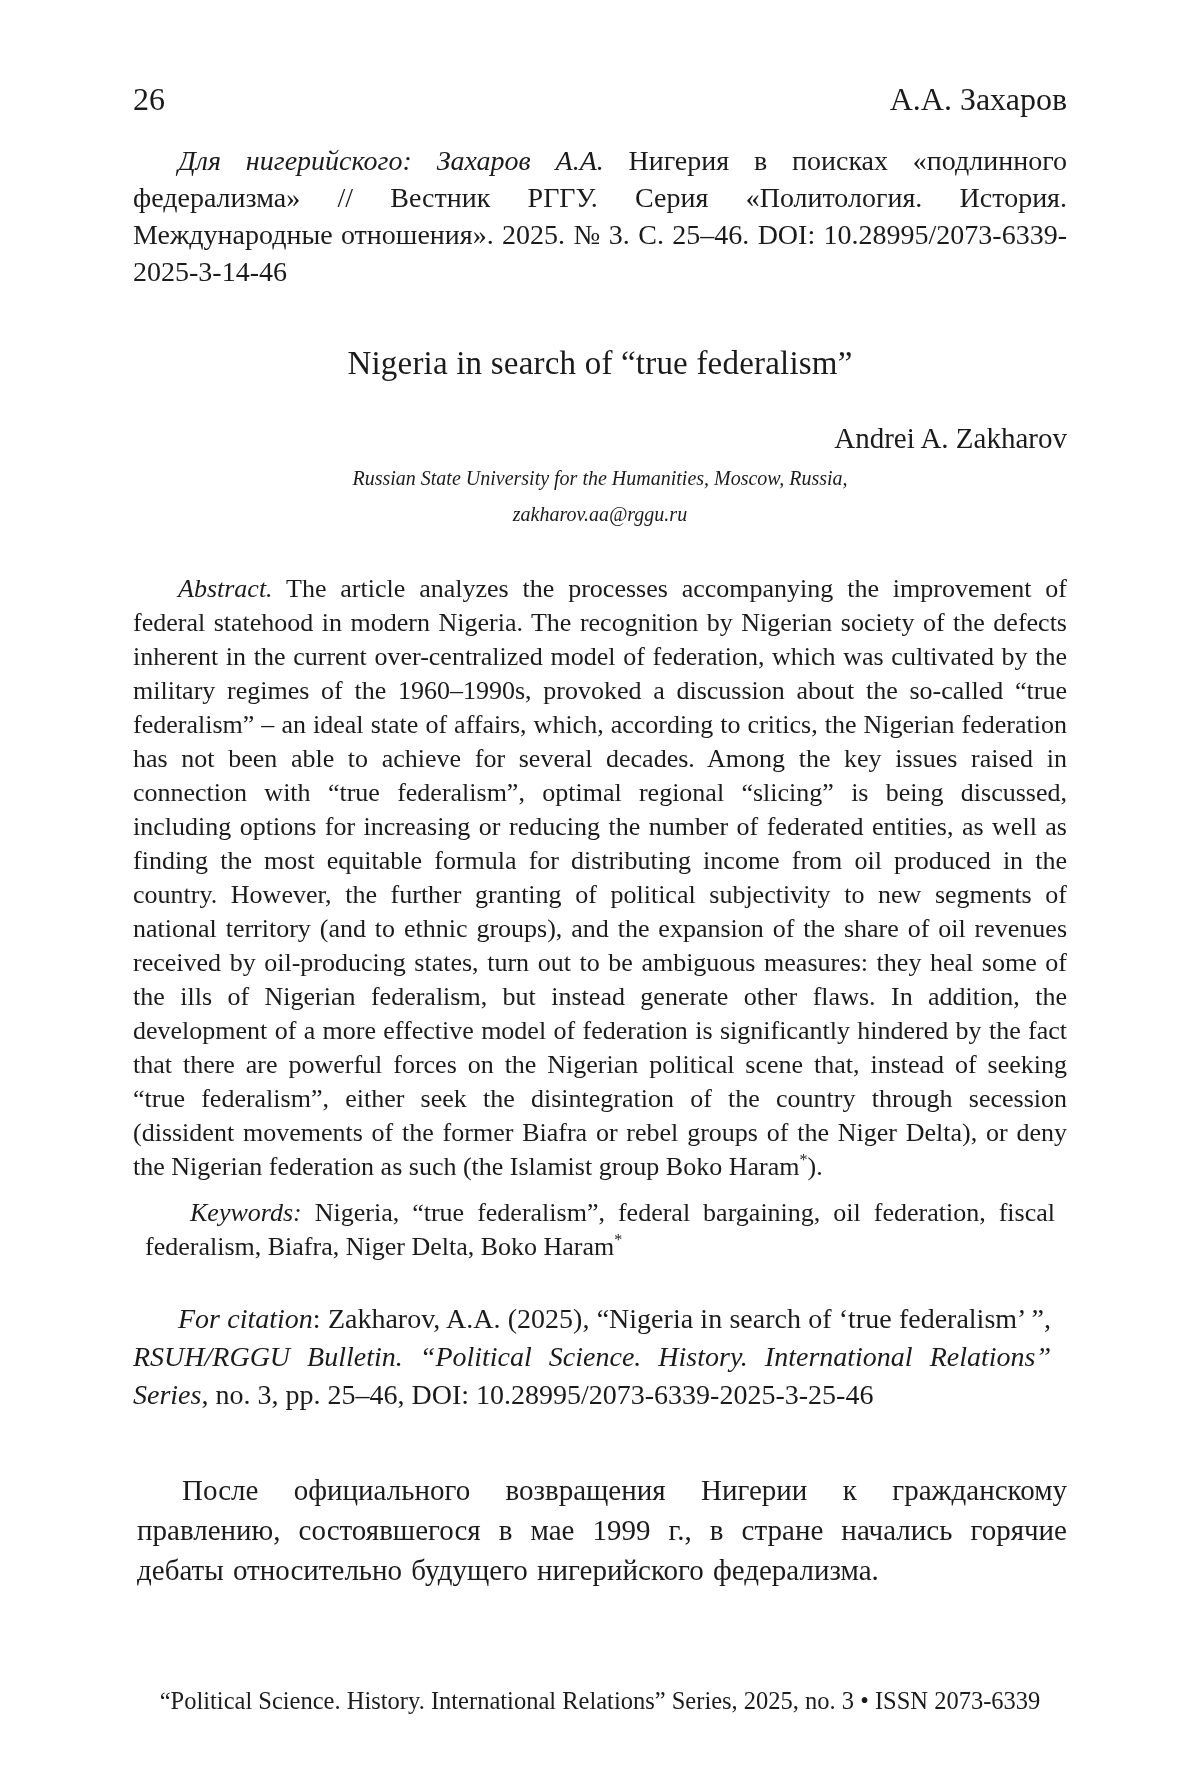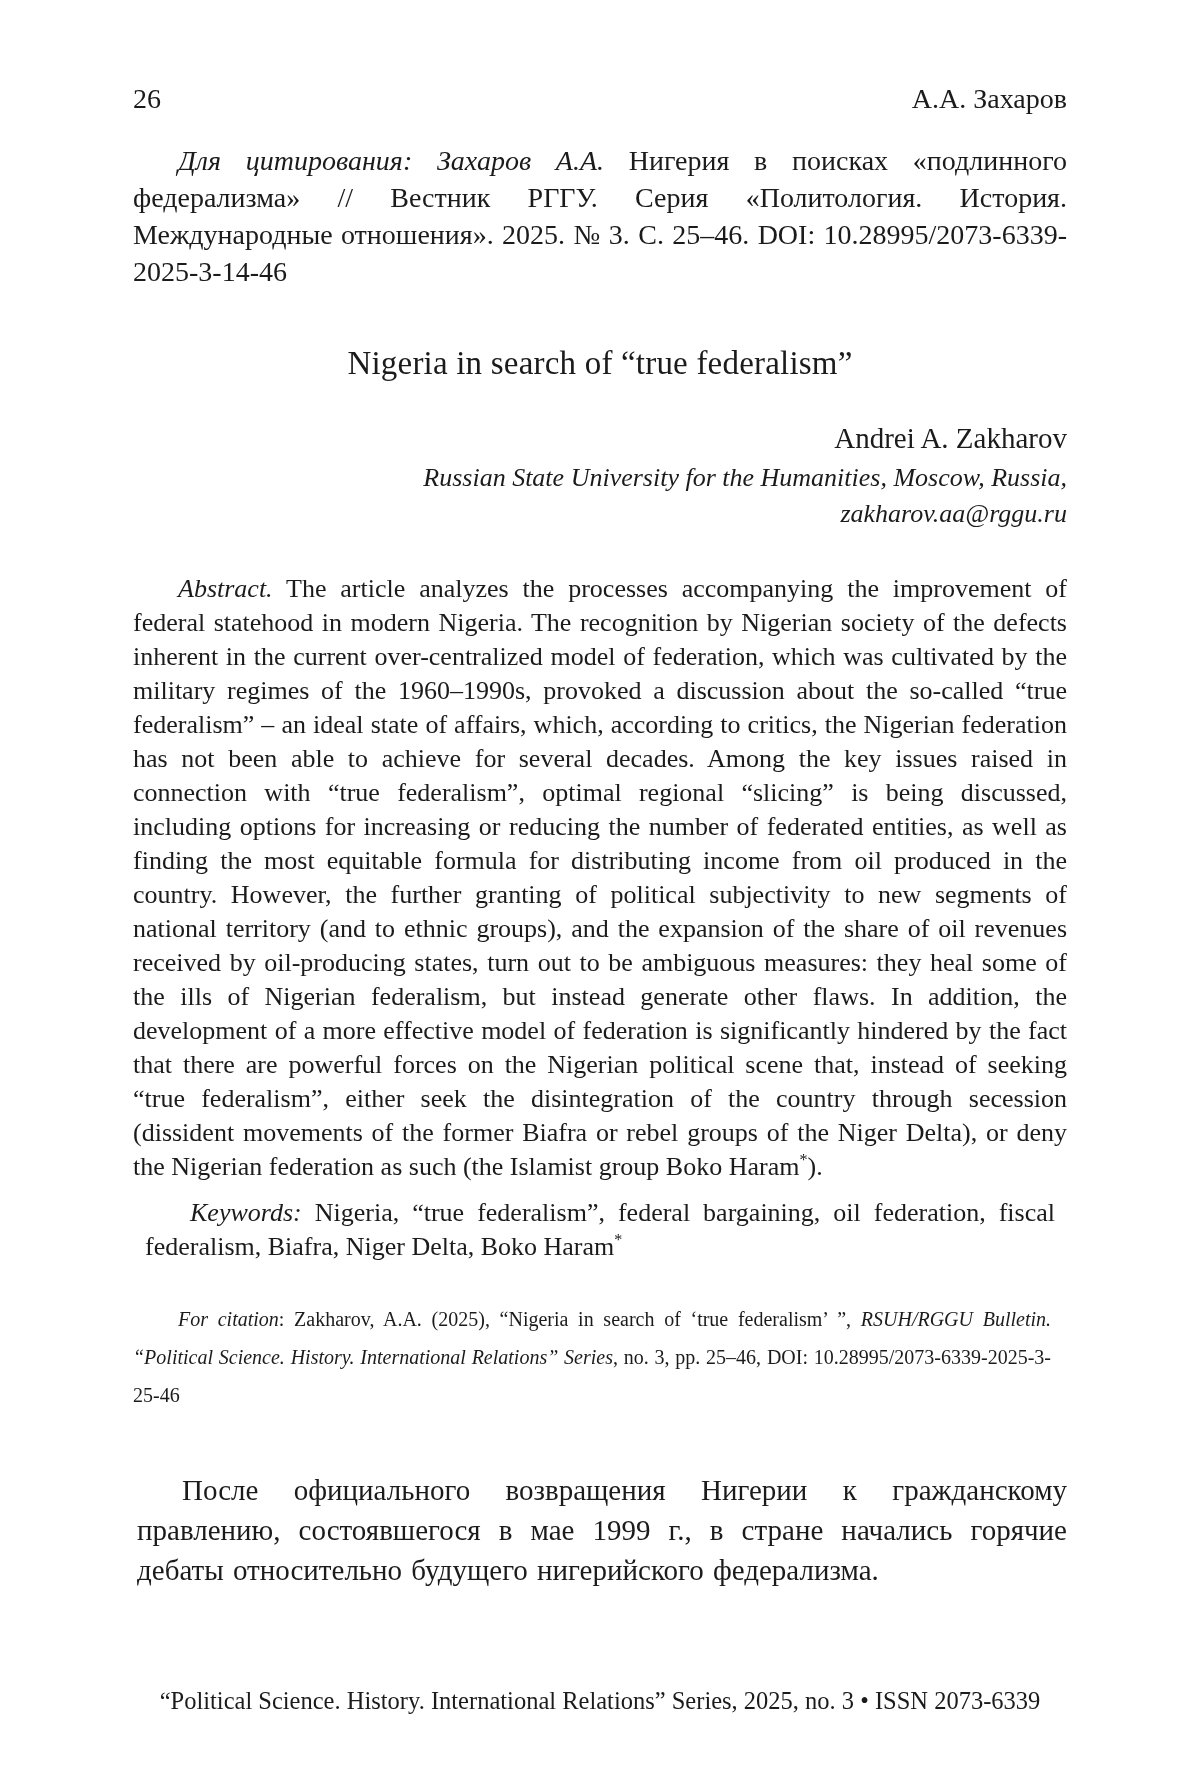--- a/index.html
+++ b/index.html
@@ -15,21 +15,21 @@
     padding: 82px 133px 0 133px;
     background: #ffffff;
     color: #1b1b1b;
     font-family: "Liberation Serif", "DejaVu Serif", serif;
     overflow: hidden;
   }
   .running-head {
     display: flex;
     justify-content: space-between;
     align-items: flex-start;
-    font-size: 28px;
+    font-size: 32px;
     line-height: 34px;
   }
   .cite-ru {
     margin: 26px 0 0 0;
     font-size: 28px;
     line-height: 37px;
     text-align: justify;
     text-indent: 45px;
     word-spacing: 1px;
   }
@@ -41,43 +41,43 @@
     text-align: center;
     letter-spacing: 0.2px;
   }
   .author-name {
     margin: 36px 0 0 0;
     font-size: 29px;
     line-height: 36px;
     text-align: right;
   }
   .affiliation, .email {
-    font-size: 26px;
+    font-size: 20px;
     line-height: 36px;
     font-style: italic;
-    text-align: right;
+    text-align: center;
   }
   .affiliation { margin-top: 4px; }
   .abstract {
     margin: 40px 0 0 0;
     font-size: 26px;
     line-height: 34px;
     text-align: justify;
     text-indent: 45px;
   }
   .keywords {
     margin: 12px;
     font-size: 26px;
     line-height: 34px;
     text-align: justify;
     text-indent: 45px;
   }
   .for-citation {
     margin: 36px 16px 0 0;
-    font-size: 20px;
+    font-size: 28px;
     line-height: 38px;
     text-align: justify;
     text-indent: 45px;
   }
   .body-ru {
     margin: 56px 0 0 4px;
     font-size: 29px;
     line-height: 40px;
     text-align: justify;
     text-indent: 45px;
@@ -103,21 +103,21 @@
 </head>
 <body>
 
 <div class="page">
 
   <header class="running-head">
     <span>26</span>
     <span>А.А. Захаров</span>
   </header>
 
-  <p class="cite-ru"><em>Для цитирования: Захаров А.А.</em><span> Нигерия в поисках «подлинного федерализма» // Вестник РГГУ. Серия «Политология. История. Международные отношения». 2025. № 3. С. 25–46. DOI: 10.28995/2073-6339-2025-3-14-46</span></p>
+  <p class="cite-ru"><em>Для нигерийского: Захаров А.А.</em><span> Нигерия в поисках «подлинного федерализма» // Вестник РГГУ. Серия «Политология. История. Международные отношения». 2025. № 3. С. 25–46. DOI: 10.28995/2073-6339-2025-3-14-46</span></p>
 
   <h1 class="article-title">Nigeria in search of “true federalism”</h1>
 
   <div class="author-name">Andrei A. Zakharov</div>
 
   <div class="affiliation">Russian State University for the Humanities, Moscow, Russia,</div>
 
   <div class="email">zakharov.aa@rggu.ru</div>
 
   <p class="abstract"><em>Abstract.</em><span> The article analyzes the processes accompanying the improvement of federal statehood in modern Nigeria. The recognition by Nigerian society of the defects inherent in the current over-centralized model of federation, which was cultivated by the military regimes of the 1960–1990s, provoked a discussion about the so-called “true federalism” – an ideal state of affairs, which, according to critics, the Nigerian federation has not been able to achieve for several decades. Among the key issues raised in connection with “true federalism”, optimal regional “slicing” is being discussed, including options for increasing or reducing the number of federated entities, as well as finding the most equitable formula for distributing income from oil produced in the country. However, the further granting of political subjectivity to new segments of national territory (and to ethnic groups), and the expansion of the share of oil revenues received by oil-producing states, turn out to be ambiguous measures: they heal some of the ills of Nigerian federalism, but instead generate other flaws. In addition, the development of a more effective model of federation is significantly hindered by the fact that there are powerful forces on the Nigerian political scene that, instead of seeking “true federalism”, either seek the disintegration of the country through secession (dissident movements of the former Biafra or rebel groups of the Niger Delta), or deny the Nigerian federation as such (the Islamist group Boko Haram</span><sup>*</sup><span>).</span></p>

